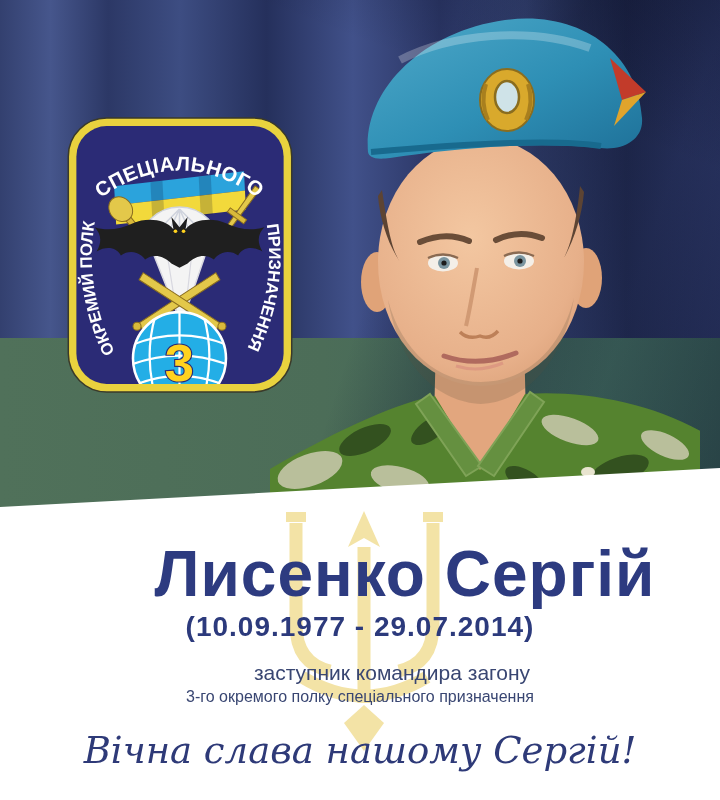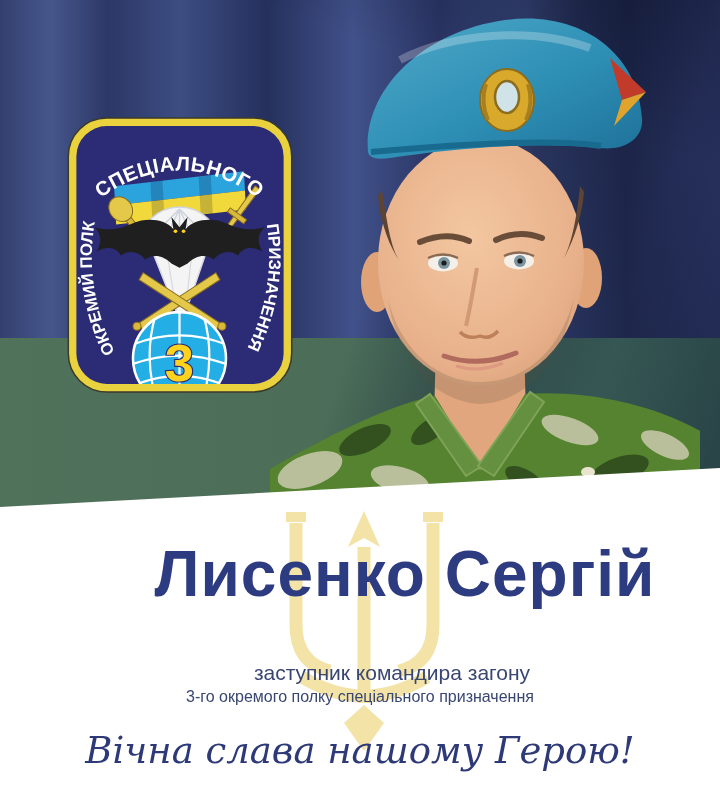--- a/index.html
+++ b/index.html
@@ -220,17 +220,18 @@
         <path d="M92,40 V196"></path>
         <path d="M30,170 Q92,208 155,170"></path>
       </g>
       <path d="M92,4 L76,40 L92,31 L108,40 Z" fill="#f3e3a6"></path>
       <path d="M92,198 L72,216 L92,244 L112,216 Z" fill="#f3e3a6"></path>
       <path d="M14,10 L34,10" stroke="#f3e3a6" stroke-width="10"></path>
       <path d="M151,10 L171,10" stroke="#f3e3a6" stroke-width="10"></path>
     </svg>
 
     <div class="t-line name" style="position:absolute;padding-left:45px;">Лисенко Сергій</div>
+    <div class="t-line dates" style="position:absolute;">(10.09.1977 - 29.07.2014)</div>
     <div class="t-line role1" style="position:absolute;">заступник командира загону</div>
     <div class="t-line role2" style="position:absolute;">3-го окремого полку спеціального призначення</div>
-    <div class="t-line tribute" style="position:absolute;">Вічна слава нашому Герою!</div>
+    <div class="t-line tribute" style="position:absolute;">Вічна слава нашому Сергій!</div>
   </div>
 </div>
 
 </body></html>

